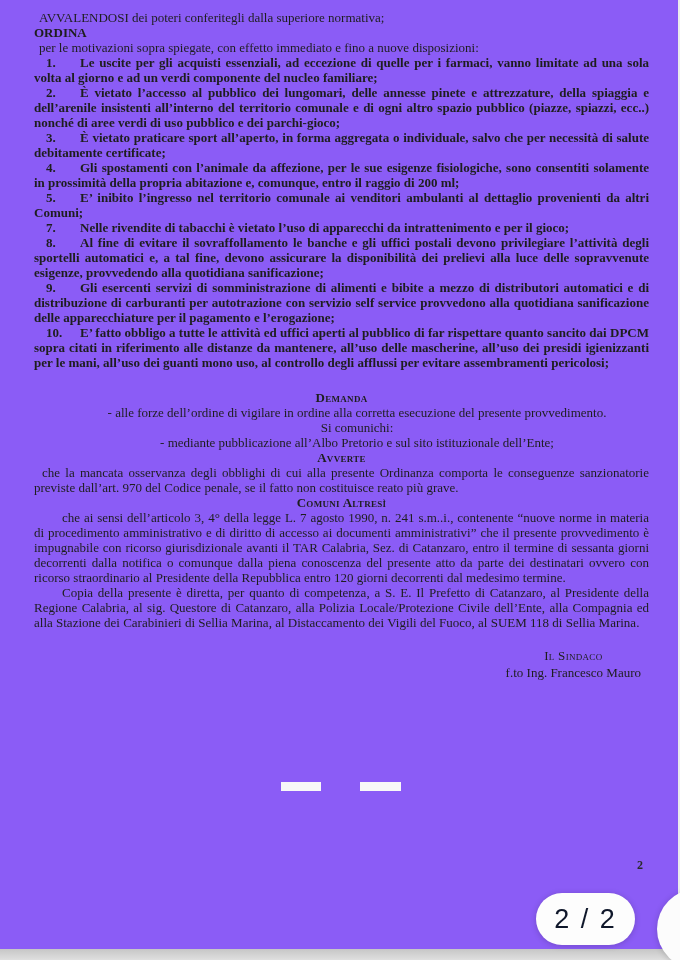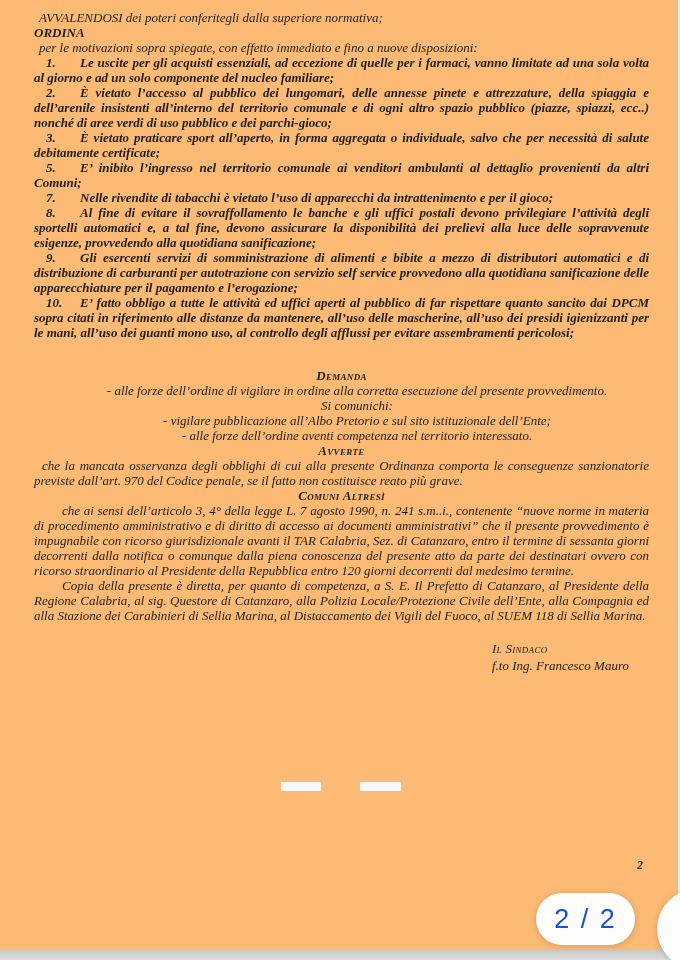--- a/index.html
+++ b/index.html
@@ -6,22 +6,21 @@
   body {
     width: 680px; height: 960px;
     background: #ffffff;
     position: relative;
     overflow: hidden;
     font-family: "Liberation Serif", serif;
     color: #1e1e1e;
   }
   .page {
     position: absolute; inset: 0;
-    background: #fdba74;
-    font-style: italic;
+    background: #8b5cf6;
   }
   .content {
     position: absolute;
     left: 34px; right: 31px; top: 10px;
     font-size: 13px;
     line-height: 15px;
     text-align: justify;
   }
   .content p { margin: 0; }
 
@@ -33,38 +32,39 @@
     font-weight: bold;
     margin-top: 13px;
   }
   .heading-sc {
     text-align: center;
     font-weight: bold;
     font-variant: small-caps;
     margin-top: 3px;
     letter-spacing: 0.3px;
   }
-  .item + .heading-sc { margin-top: 28px; }
+  .item + .heading-sc { margin-top: 20px; }
 
   .item {
     font-weight: bold;
     text-indent: 12px;
     text-align: justify;
   }
   .item .num { display: inline-block; min-width: 34px; text-indent: 0; }
 
   .list { padding-left: 31px; text-align: center; }
 
   .body-sm { text-indent: 8px; }
   .body-lg { text-indent: 28px; }
 
   .signature {
     float: right;
+    text-align: center;
     margin-top: 17px;
-    margin-right: 20px;
+    margin-right: 8px;
     line-height: 17px;
   }
   .sig-role { font-variant: small-caps; letter-spacing: 0.3px; }
 
   .page-number {
     position: absolute;
     right: 37px; top: 858px;
     font-size: 12px;
     font-weight: bold;
     color: #2a2a2a;
@@ -95,21 +95,21 @@
   .page-indicator {
     position: absolute;
     left: 536px; top: 893px;
     width: 99px; height: 52px;
     background: #fdfdfd;
     border-radius: 28px;
     box-shadow: 0 1px 6px rgba(0,0,0,0.18);
     display: flex; align-items: center; justify-content: center;
     font-family: "Liberation Sans", sans-serif;
     font-size: 27px;
-    color: #1d4ed8;
+    color: #0f172a;
     letter-spacing: 2px;
   }
 
   .fab {
     position: absolute;
     left: 657px; top: 889px;
     width: 80px; height: 80px;
     border-radius: 50%;
     background: #fcfcfc;
     box-shadow: 0 1px 6px rgba(0,0,0,0.18);
@@ -118,33 +118,33 @@
 </head>
 <body>
 
 <div class="page">
 
   <div class="content">
     <div>
         <p class="opening">AVVALENDOSI dei poteri conferitegli dalla superiore normativa;</p>
         <p class="heading">ORDINA</p>
         <p class="intro">per le motivazioni sopra spiegate, con effetto immediato e fino a nuove disposizioni:</p>
-        <p class="item"><span class="num">1.</span><span>Le uscite per gli acquisti essenziali, ad eccezione di quelle per i farmaci, vanno limitate ad una sola volta al giorno e ad un solo componente del nucleo familiare;</span></p>
+        <p class="item"><span class="num">1.</span><span>Le uscite per gli acquisti essenziali, ad eccezione di quelle per i farmaci, vanno limitate ad una sola volta al giorno e ad un verdi componente del nucleo familiare;</span></p>
         <p class="item"><span class="num">2.</span><span>È vietato l’accesso al pubblico dei lungomari, delle annesse pinete e attrezzature, della spiaggia e dell’arenile insistenti all’interno del territorio comunale e di ogni altro spazio pubblico (piazze, spiazzi, ecc..) nonché di aree verdi di uso pubblico e dei parchi-gioco;</span></p>
         <p class="item"><span class="num">3.</span><span>È vietato praticare sport all’aperto, in forma aggregata o individuale, salvo che per necessità di salute debitamente certificate;</span></p>
+        <p class="item"><span class="num">4.</span><span>Gli spostamenti con l’animale da affezione, per le sue esigenze fisiologiche, sono consentiti solamente in prossimità della propria abitazione e, comunque, entro il raggio di 200 ml;</span></p>
         <p class="item"><span class="num">5.</span><span>E’ inibito l’ingresso nel territorio comunale ai venditori ambulanti al dettaglio provenienti da altri Comuni;</span></p>
         <p class="item"><span class="num">7.</span><span>Nelle rivendite di tabacchi è vietato l’uso di apparecchi da intrattenimento e per il gioco;</span></p>
         <p class="item"><span class="num">8.</span><span>Al fine di evitare il sovraffollamento le banche e gli uffici postali devono privilegiare l’attività degli sportelli automatici e, a tal fine, devono assicurare la disponibilità dei prelievi alla luce delle sopravvenute esigenze, provvedendo alla quotidiana sanificazione;</span></p>
         <p class="item"><span class="num">9.</span><span>Gli esercenti servizi di somministrazione di alimenti e bibite a mezzo di distributori automatici e di distribuzione di carburanti per autotrazione con servizio self service provvedono alla quotidiana sanificazione delle apparecchiature per il pagamento e l’erogazione;</span></p>
         <p class="item"><span class="num">10.</span><span>E’ fatto obbligo a tutte le attività ed uffici aperti al pubblico di far rispettare quanto sancito dai DPCM sopra citati in riferimento alle distanze da mantenere, all’uso delle mascherine, all’uso dei presidi igienizzanti per le mani, all’uso dei guanti mono uso, al controllo degli afflussi per evitare assembramenti pericolosi;</span></p>
         <p class="heading-sc">Demanda</p>
         <p class="list">- alle forze dell’ordine di vigilare in ordine alla corretta esecuzione del presente provvedimento.</p>
         <p class="list">Si comunichi:</p>
-        <p class="list">- vigilare pubblicazione all’Albo Pretorio e sul sito istituzionale dell’Ente;</p>
-        <p class="list">- alle forze dell’ordine aventi competenza nel territorio interessato.</p>
+        <p class="list">- mediante pubblicazione all’Albo Pretorio e sul sito istituzionale dell’Ente;</p>
         <p class="heading-sc">Avverte</p>
         <p class="body-sm">che la mancata osservanza degli obblighi di cui alla presente Ordinanza comporta le conseguenze sanzionatorie previste dall’art. 970 del Codice penale, se il fatto non costituisce reato più grave.</p>
         <p class="heading-sc">Comuni Altresì</p>
         <p class="body-lg">che ai sensi dell’articolo 3, 4° della legge L. 7 agosto 1990, n. 241 s.m..i., contenente “nuove norme in materia di procedimento amministrativo e di diritto di accesso ai documenti amministrativi” che il presente provvedimento è impugnabile con ricorso giurisdizionale avanti il TAR Calabria, Sez. di Catanzaro, entro il termine di sessanta giorni decorrenti dalla notifica o comunque dalla piena conoscenza del presente atto da parte dei destinatari ovvero con ricorso straordinario al Presidente della Repubblica entro 120 giorni decorrenti dal medesimo termine.</p>
         <p class="body-lg">Copia della presente è diretta, per quanto di competenza, a S. E. Il Prefetto di Catanzaro, al Presidente della Regione Calabria, al sig. Questore di Catanzaro, alla Polizia Locale/Protezione Civile dell’Ente, alla Compagnia ed alla Stazione dei Carabinieri di Sellia Marina, al Distaccamento dei Vigili del Fuoco, al SUEM 118 di Sellia Marina.</p>
       </div>
 
     <div class="signature">
       <div class="sig-role">Il Sindaco</div>
       <div class="sig-name">f.to Ing. Francesco Mauro</div>

